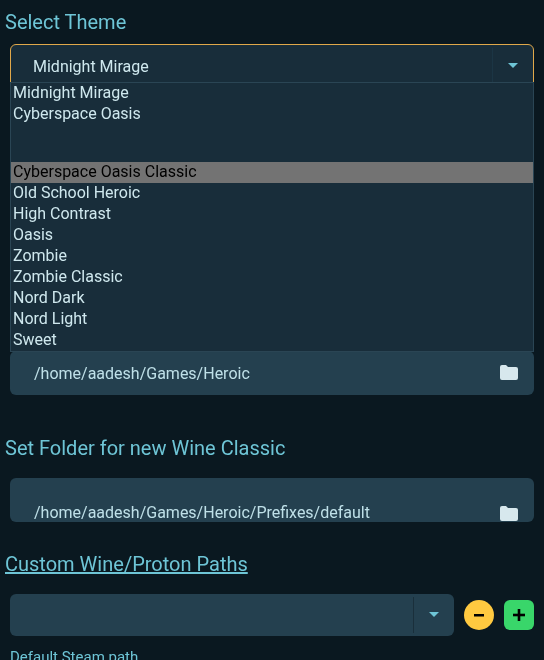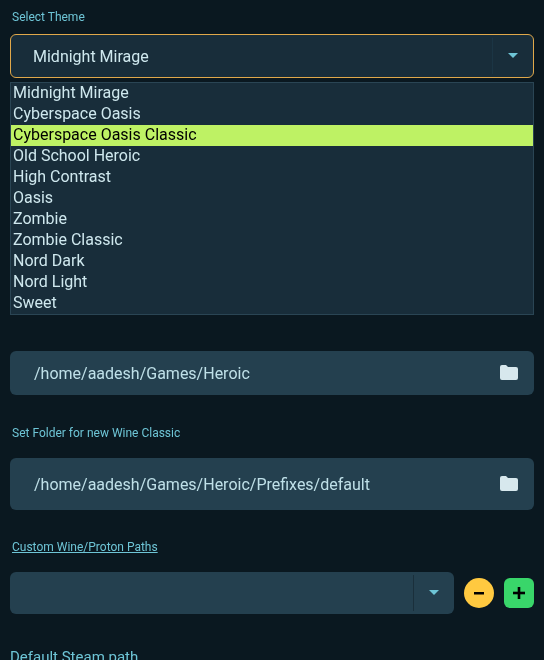--- a/index.html
+++ b/index.html
@@ -7,22 +7,22 @@
     width: 544px;
     height: 660px;
     background: #0a1820;
     font-family: -apple-system, BlinkMacSystemFont, "Segoe UI", Roboto, sans-serif;
     color: #6ec5d6;
     overflow: hidden;
     position: relative;
   }
   .section-label {
     color: #6ec5d6;
-    font-size: 12px;
-    padding: 10px 10px 6px 12px;
+    font-size: 20px;
+    padding: 10px 10px 6px 5px;
   }
   .combo-focused {
     margin: 4px 10px 0 10px;
     border: 1px solid #e0a84a;
     border-radius: 6px;
     background: #182d3a;
     display: flex;
     align-items: center;
     height: 44px;
     position: relative;
@@ -54,30 +54,31 @@
     z-index: 10;
   }
   .dropdown-item {
     color: #cfe8ee;
     font-size: 16px;
     padding: 0px 0 1px 2px;
     line-height: 20px;
     cursor: pointer;
   }
   .dropdown-item.highlighted {
-    background: #bef264;
+    background: #737373;
     color: #000;
+    margin-top: 37px;
   }
   .path-row {
     margin: 0 10px;
     background: #24404f;
     border-radius: 6px;
     display: flex;
-    align-items: center;
-    height: 52px;
+    align-items: flex-end;
+    height: 44px;
   }
   .path-row .path-text {
     flex: 1;
     color: #bfe0e8;
     font-size: 16px;
     padding-left: 24px;
   }
   .path-row .folder-btn {
     width: 50px;
     display: flex;

